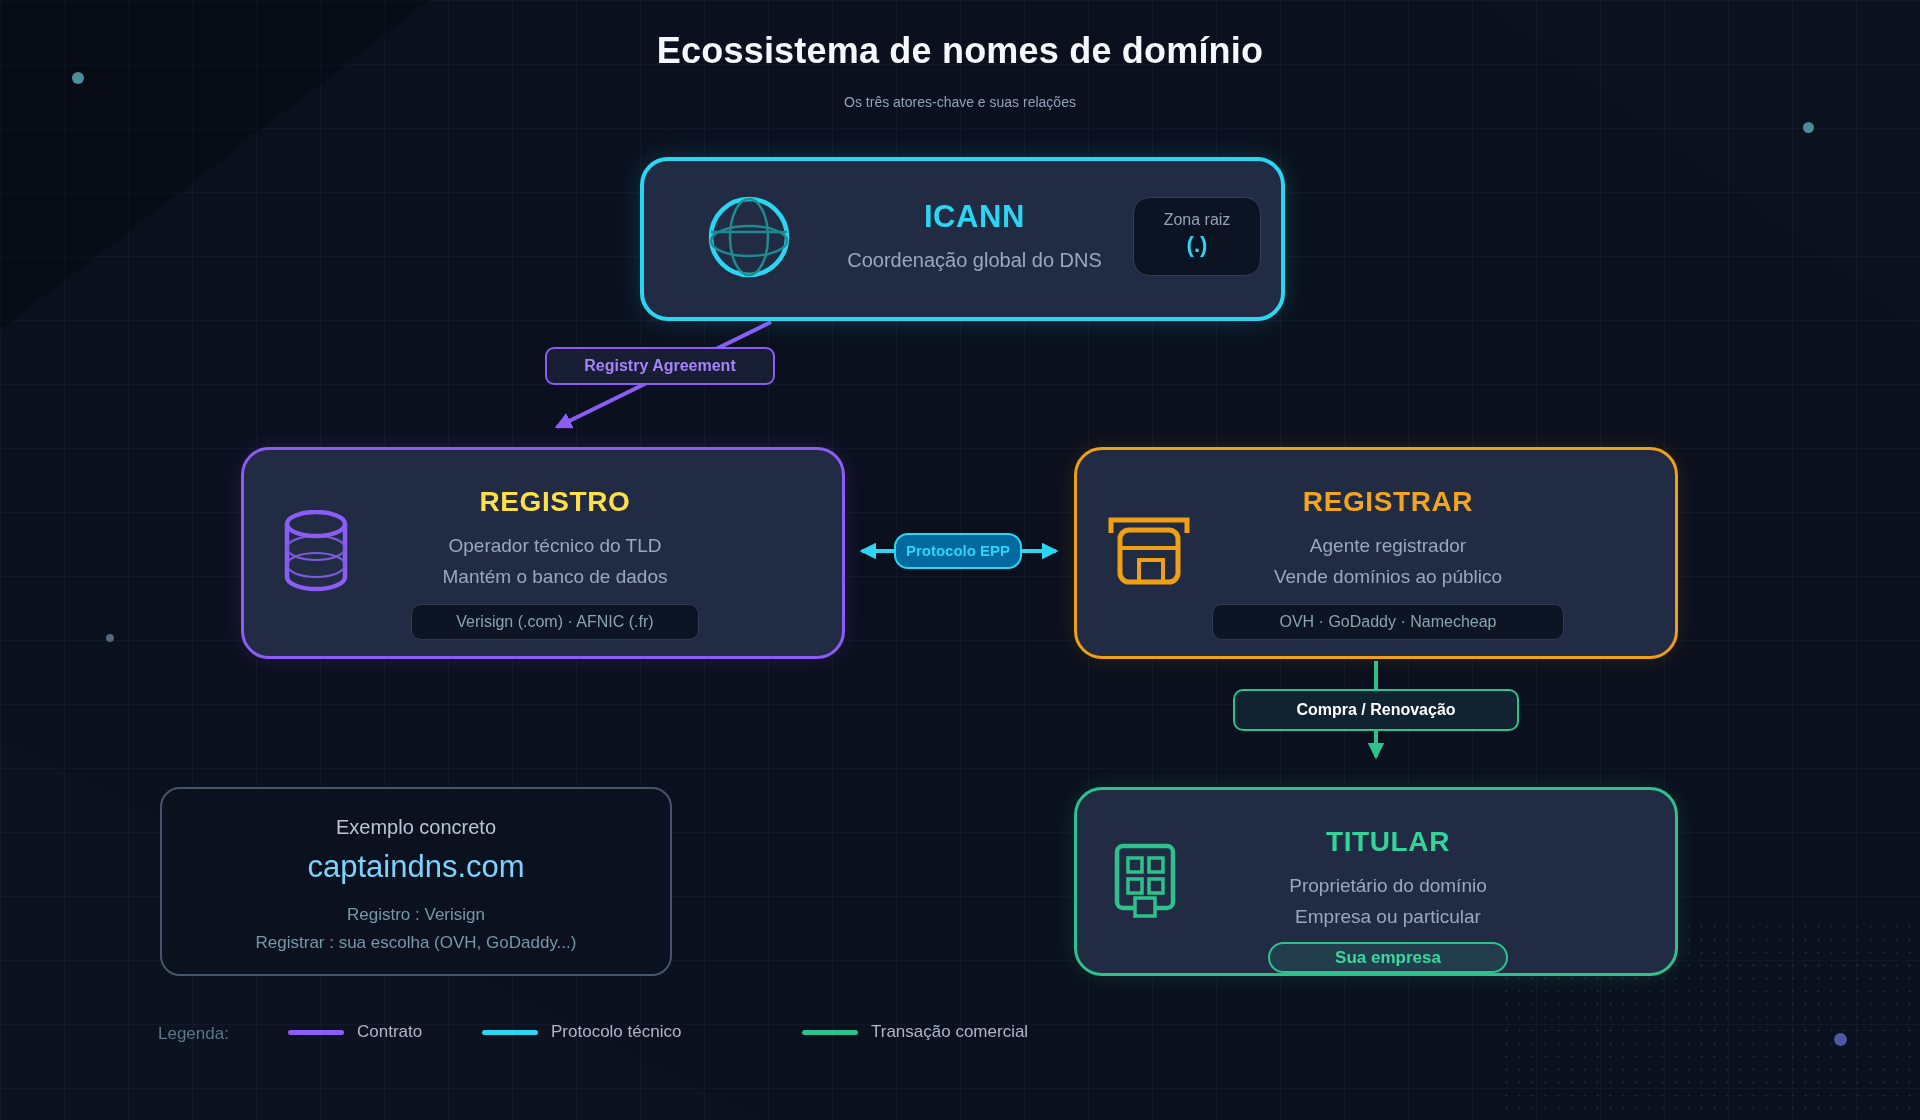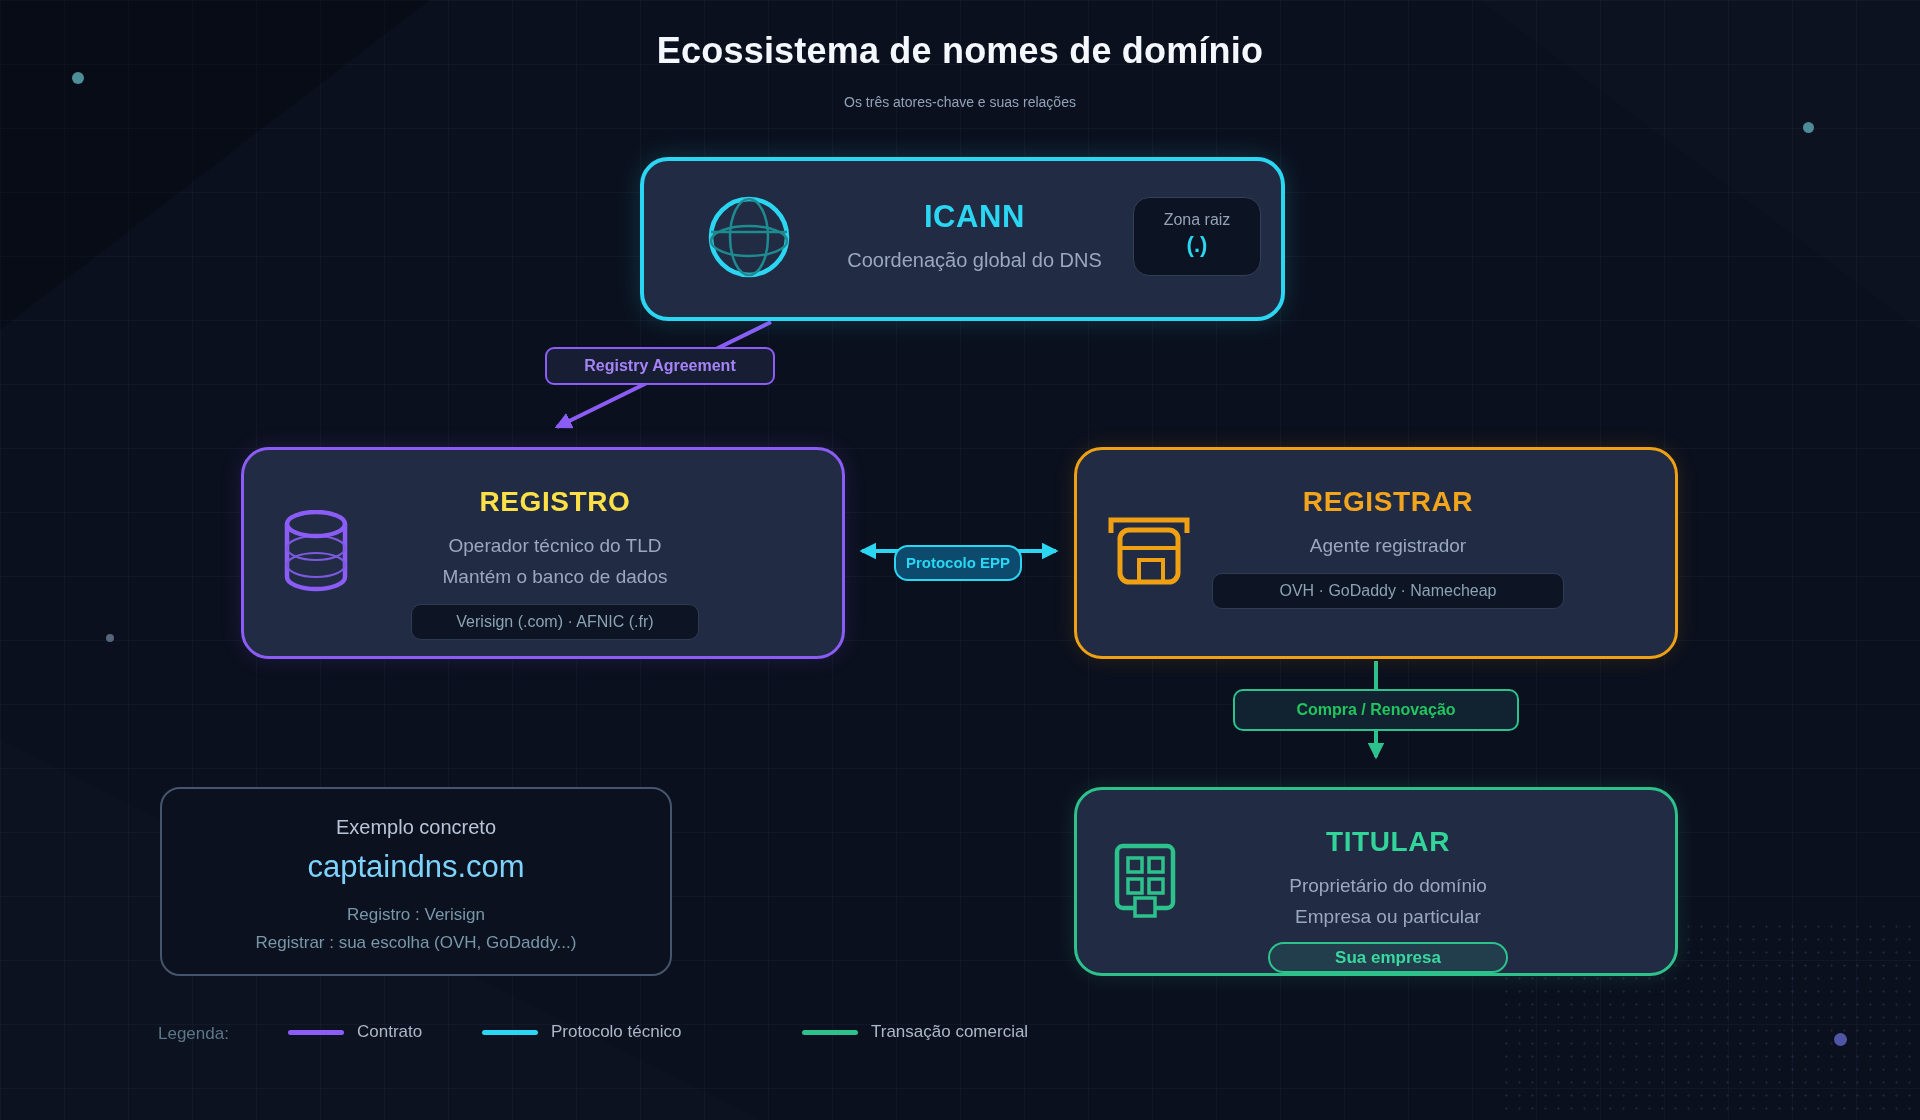--- a/index.html
+++ b/index.html
@@ -70,23 +70,23 @@
     border-radius:10px;height:36px;line-height:34px;font-size:16px;color:#8ba3b2;margin-top:12px;}
   .pill-registro{width:288px;}
   .pill-registrar{width:352px;}
   .pill-green{width:240px;height:31px;line-height:28px;background:rgba(45,193,140,.12);
     border:2px solid #2dc18c;border-radius:16px;color:#3ad89f;font-weight:700;font-size:17px;margin-top:10px;}
 
   .edge-label{position:absolute;box-sizing:border-box;text-align:center;font-weight:700;border-radius:9px;}
   .label-registry{left:545px;top:347px;width:230px;height:38px;line-height:34px;
     background:#171e33;border:2px solid #8b5cf6;color:#a583f8;font-size:16px;}
   .label-epp{left:894px;top:533px;width:128px;height:36px;line-height:32px;border-radius:14px;
-    background:#0c4a6e;border:2px solid #2bd6f2;color:#2bd6f2;font-size:15px;margin-top:12px;}
+    background:#0369a1;border:2px solid #2bd6f2;color:#2bd6f2;font-size:15px;}
   .label-compra{left:1233px;top:689px;width:286px;height:42px;line-height:38px;border-radius:10px;
-    background:#112331;border:2px solid #2dc18c;color:#22c55e;font-size:16px;}
+    background:#112331;border:2px solid #2dc18c;color:#ffffff;font-size:16px;}
 
   .example-card{position:absolute;left:160px;top:787px;width:512px;height:189px;box-sizing:border-box;
     background:#0b111f;border:2px solid #45556d;border-radius:20px;text-align:center;}
   .example-heading{margin-top:27px;color:#b9c5d6;font-size:20px;}
   .example-domain{margin-top:10px;color:#7dd3fc;font-size:31px;font-weight:400;}
   .example-line{color:#7897a9;font-size:17px;line-height:28px;}
   .example-lines{margin-top:16px;}
 
   .legend{position:absolute;left:0;top:1022px;height:26px;width:1920px;}
   .legend-title{position:absolute;left:158px;top:2px;color:#5b7687;font-size:17px;}
@@ -176,20 +176,21 @@
         <path d="M6 18 V5 H82 V18" stroke="#f0a013" stroke-width="5"></path>
         <rect x="15" y="15" width="58" height="52" rx="9" stroke="#f0a013" stroke-width="5"></rect>
         <line x1="15" y1="33" x2="73" y2="33" stroke="#f0a013" stroke-width="4"></line>
         <path d="M34 67 V45 H58 V67" stroke="#f0a013" stroke-width="4"></path>
       </svg>
     </div>
     <div class="node-body big-body">
       <div class="node-title t-orange">REGISTRAR</div>
       <div class="node-desc">
         <div>Agente registrador</div>
+        <div>Vende domínios ao público</div>
       </div>
       <div class="pill pill-registrar">OVH · GoDaddy · Namecheap</div>
     </div>
   </div>
 
   <div class="node node-titular">
     <div class="node-icon titular-icon">
       <svg width="68" height="78" viewBox="0 0 68 78" fill="none">
         <rect x="6" y="5" width="56" height="62" rx="6" stroke="#2dc18c" stroke-width="4.5"></rect>
         <rect x="17" y="17" width="14" height="14" stroke="#2dc18c" stroke-width="3.5"></rect>

